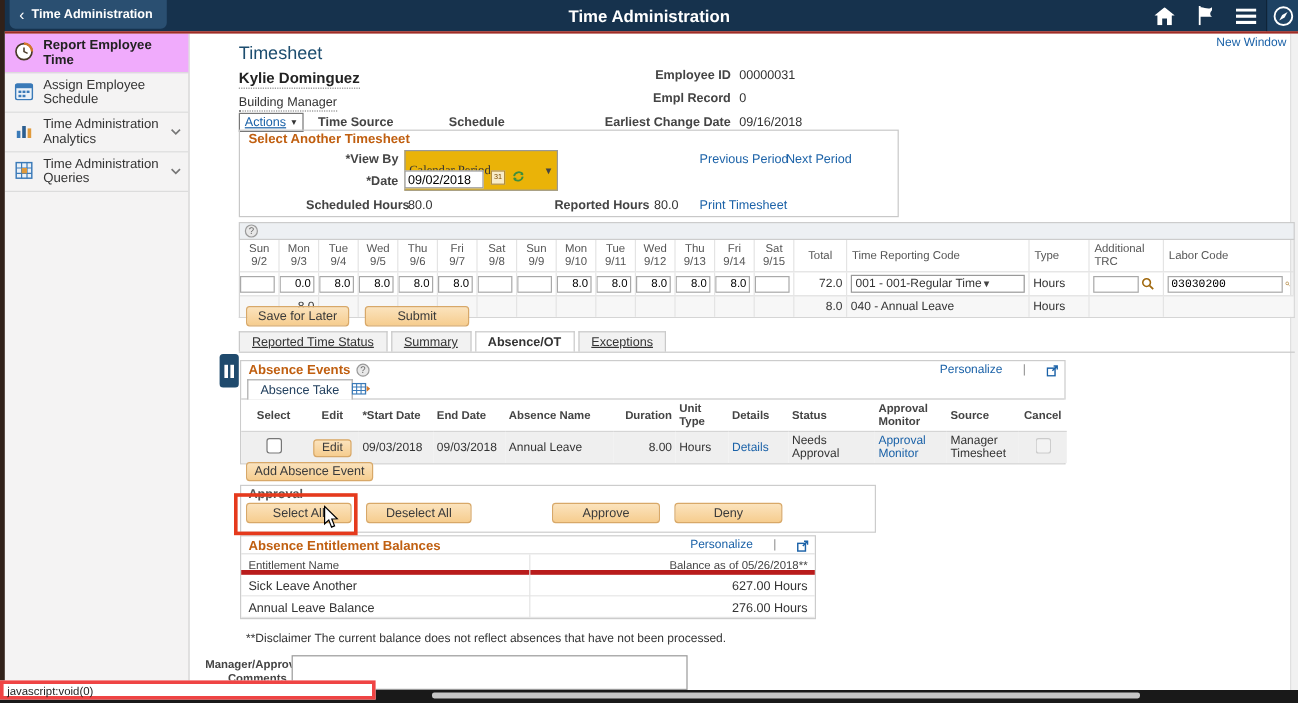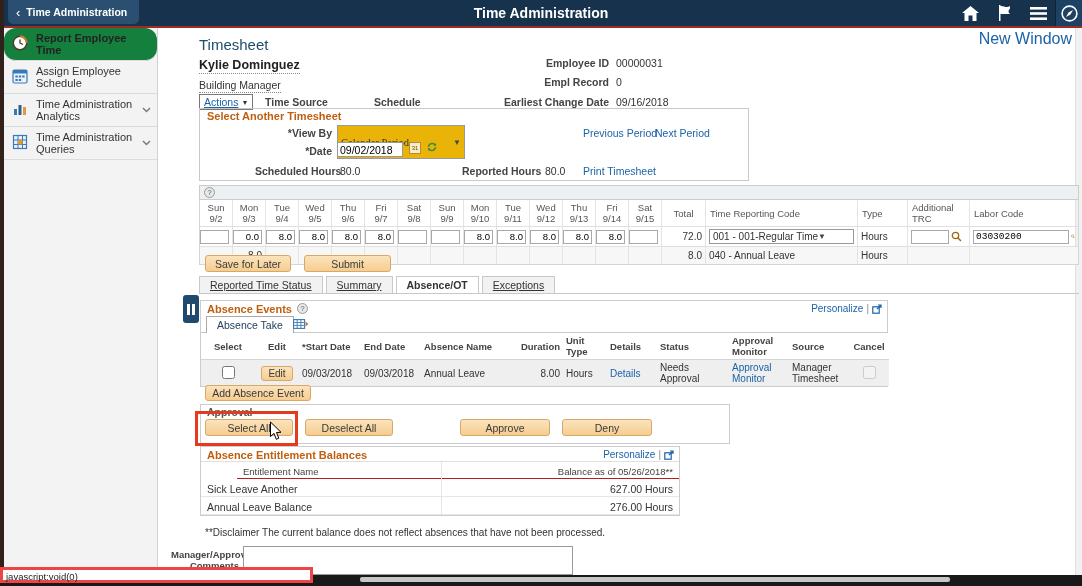--- a/index.html
+++ b/index.html
@@ -16,32 +16,32 @@
   .back-btn .lbl { font-size:10.5px; font-weight:bold; }
   .topbar-title { position:absolute; left:0; right:0; top:0; height:26px; text-align:center; line-height:26px; color:#fff; font-size:14px; font-weight:bold; }
   .topbar-icons { position:absolute; right:0; top:0; height:26px; display:flex; align-items:center; z-index:2; }
   .tb-ic { width:34px; height:26px; display:flex; align-items:center; justify-content:center; cursor:pointer; }
   .navbar-tile { width:27px; height:26px; background:#1e4263; border-left:1px solid #0f2438; display:flex; align-items:center; justify-content:center; cursor:pointer; }
   .redline { position:absolute; left:4px; top:26px; width:1078px; height:2px; background:#9e2c26; z-index:8; }
 
   
   .sidebar { position:absolute; left:4px; top:28px; width:154px; height:547px; background:#f4f3f3; border-right:1px solid #d2d2d2; z-index:5; }
   .side-item { height:33px; display:flex; align-items:center; gap:8px; padding:0 6px 0 8px; border-bottom:1px solid #dcdcdc; cursor:pointer; color:#333; font-size:11px; }
-  .side-item.active { background:#15803d; font-weight:bold; color:#222;border-radius:12px; }
+  .side-item.active { background:#f0abfc; font-weight:bold; color:#222; }
   .side-item .s-label { flex:1; line-height:12px; }
   .side-chevron { width:9px; height:6px; }
 
   
   .content { position:absolute; left:159px; top:28px; width:923px; height:547px; background:#fff; z-index:4; }
   .vscroll { position:absolute; right:0; top:0; width:7px; height:547px; background:#f1f1f1; border-left:1px solid #e0e0e0; }
   .link { color:#1b62a8; cursor:pointer; }
   .link.u { text-decoration:underline; }
   .boldlabel { font-weight:bold; color:#444; }
 
-  .new-window { position:absolute; top:2px; right:10px; font-size:16px; }
+  .new-window { position:absolute; top:2px; right:10px; font-size:10px; }
   .page-title { position:absolute; left:40px; top:8px; font-size:15px; color:#1d4d6f; }
   .emp-name { position:absolute; left:40px; top:30px; font-size:12.5px; font-weight:bold; color:#222; border-bottom:1px dotted #888; padding-bottom:1px; }
   .emp-job { position:absolute; left:40px; top:51px; font-size:10.5px; border-bottom:1px dotted #888; padding-bottom:1px; }
   .info-label { position:absolute; width:170px; text-align:right; font-weight:bold; color:#444; font-size:10.5px; }
   .info-value { position:absolute; font-size:10.5px; color:#333; }
 
   .actions-link { position:absolute; left:40px; top:66px; border:1px solid #777; padding:1px 4px; font-size:10.5px; display:flex; gap:3px; align-items:center; cursor:pointer; }
   .toolbar-label { position:absolute; top:68px; font-size:10.5px; font-weight:bold; color:#444; }
 
   
@@ -94,21 +94,21 @@
   .tabline { position:absolute; left:40px; top:265px; width:880px; border-top:1px solid #c9c9c9; }
 
   .pause-btn { position:absolute; left:24px; top:267px; width:16px; height:28px; background:#1f4a6d; border-radius:3px; display:flex; align-items:center; justify-content:center; gap:2px; cursor:pointer; }
   .pause-btn i { display:block; width:3px; height:11px; background:#fff; }
 
   
   .abs-box { position:absolute; left:41px; top:272px; width:688px; border:1px solid #ccc; background:#fff; }
   .abs-head { position:relative; height:15px; }
   .abs-title { position:absolute; left:6px; top:2px; color:#c05f10; font-weight:bold; font-size:11px; }
   .abs-help { position:absolute; left:96px; top:2px; }
-  .personalize { position:absolute; right:5px; top:2px; font-size:10px; display:flex; align-items:center; gap:3px; }
+  .personalize { position:absolute; right:5px; top:2px; font-size:10px; display:flex; align-items:center; gap:17px; }
   .subtab-row { position:relative; height:17px; border-bottom:1px solid #c9c9c9; }
   .subtab { position:absolute; left:5px; top:0; height:17px; padding:2px 10px 0; border:1px solid #aaa; border-bottom:none; background:#fff; color:#23415f; font-size:10.5px; cursor:pointer; }
   .subtab-more { position:absolute; left:92px; top:3px; cursor:pointer; }
   table.abs-table { border-collapse:collapse; table-layout:fixed; width:100%; }
   .abs-table th { font-size:9.5px; color:#444; font-weight:bold; border-bottom:1px solid #d5d5d5; padding:2px 3px; line-height:11px; height:26px; text-align:left; vertical-align:middle; background:#fff; }
   .abs-table td { font-size:10px; color:#333; padding:2px 3px; height:26px; vertical-align:middle; background:#efefef; line-height:11px; }
   .th-c, .td-c { text-align:center !important; }
   .th-r, .td-r { text-align:right !important; }
   .edit-btn { width:32px; height:15px; font-size:10px; border-radius:3px; }
   .btn-add { position:absolute; left:46px; top:357px; width:106px; height:16px; }
@@ -121,21 +121,21 @@
   .btn-desel { left:104px; width:88px; }
   .btn-approve { left:259px; width:90px; }
   .btn-deny { left:361px; width:90px; }
   .hl-rect { position:absolute; left:36px; top:383px; width:103px; height:35px; border:3px solid #e53a1d; z-index:6; pointer-events:none; }
   .cursor { position:absolute; left:110px; top:393px; z-index:7; pointer-events:none; }
 
   
   .bal-box { position:absolute; left:41px; top:418px; width:480px; border:1px solid #ccc; }
   .bal-head { position:relative; height:15px; border-bottom:1px solid #e0e0e0; }
   .bal-title { position:absolute; left:6px; top:2px; color:#c05f10; font-weight:bold; font-size:11px; }
-  .bal-cols { position:relative; height:17px; border-bottom:1px solid #b91c1c; font-size:9.5px; color:#444;margin-left:36px; }
+  .bal-cols { position:relative; height:17px; border-bottom:4px solid #b91c1c; font-size:9.5px; color:#444; }
   .bal-cols .c1 { position:absolute; left:6px; top:4px; }
   .bal-cols .c2 { position:absolute; right:6px; top:4px; }
   .bal-row { position:relative; height:18px; border-bottom:1px solid #e6e6e6; font-size:10.5px; }
   .bal-row:last-child { border-bottom:none; }
   .bal-row .n { position:absolute; left:6px; top:4px; }
   .bal-row .v { position:absolute; right:6px; top:4px; }
   .bal-div { position:absolute; left:240px; top:15px; bottom:0; width:1px; background:#e4e4e4; }
 
   .disclaimer { position:absolute; left:46px; top:499px; font-size:10px; color:#333; }
   .comments-label { position:absolute; left:12px; top:521px; width:68px; text-align:right; font-size:9.5px; font-weight:bold; color:#444; line-height:11px; }

